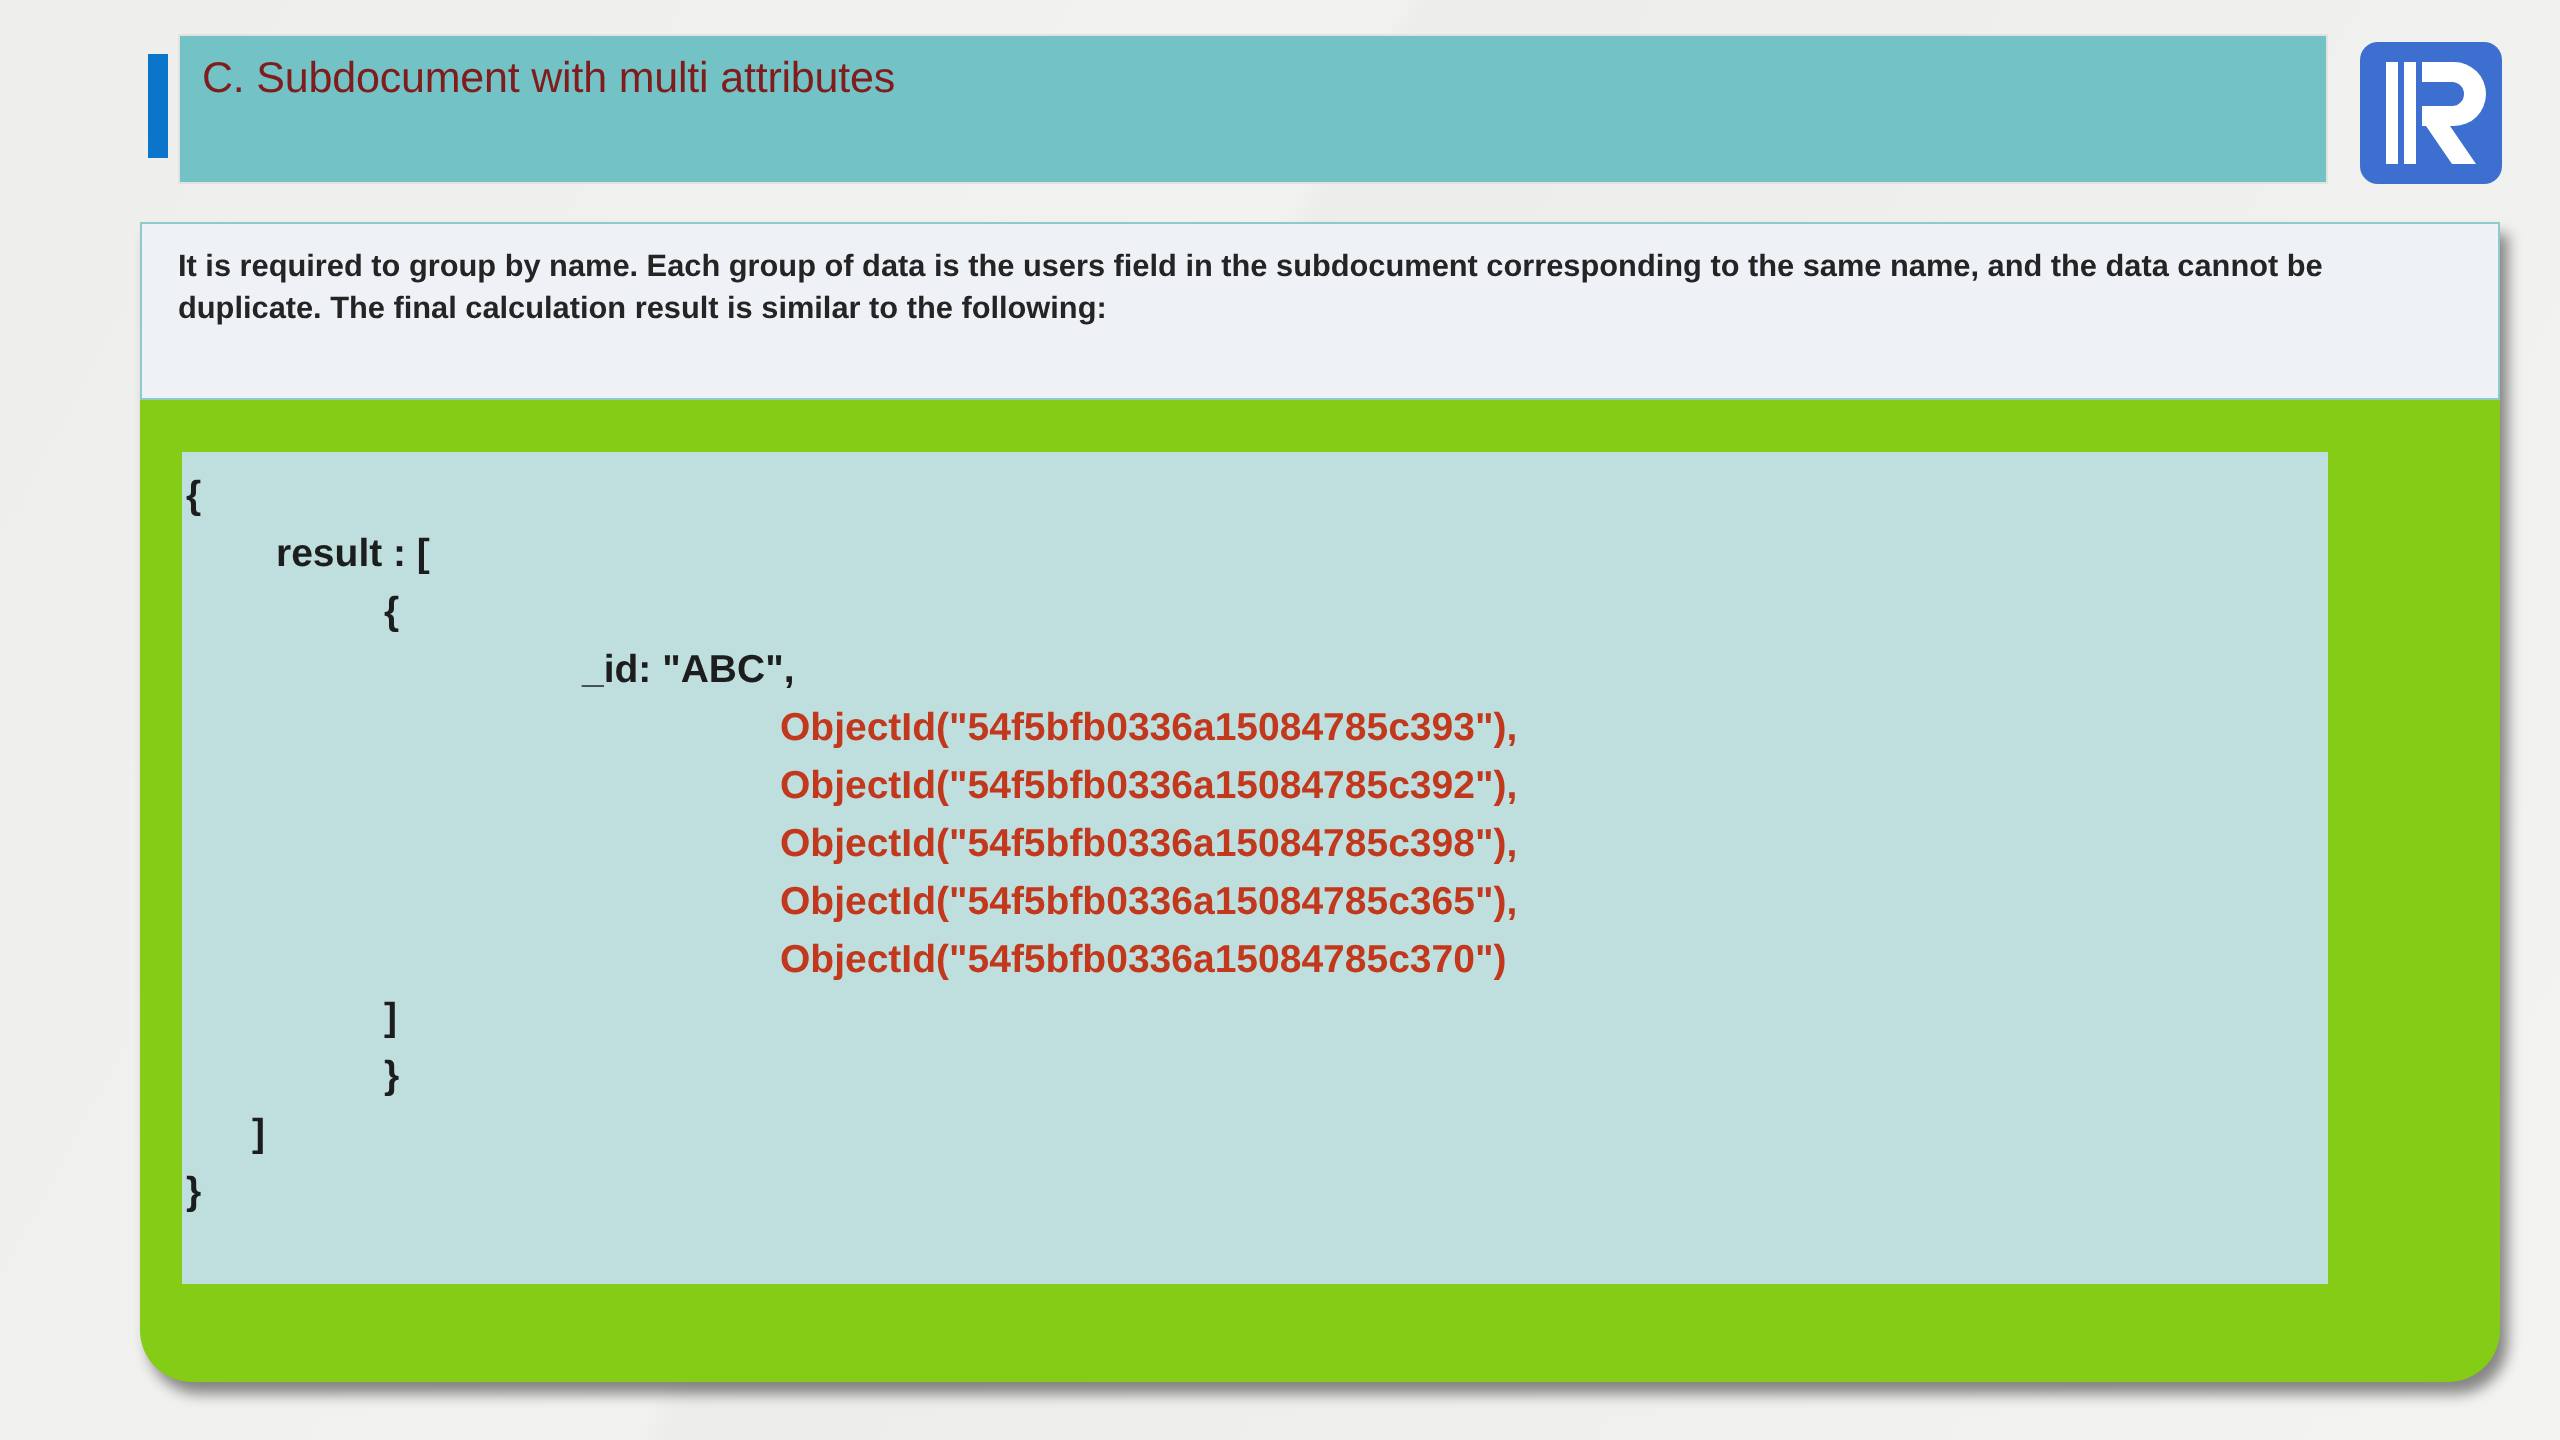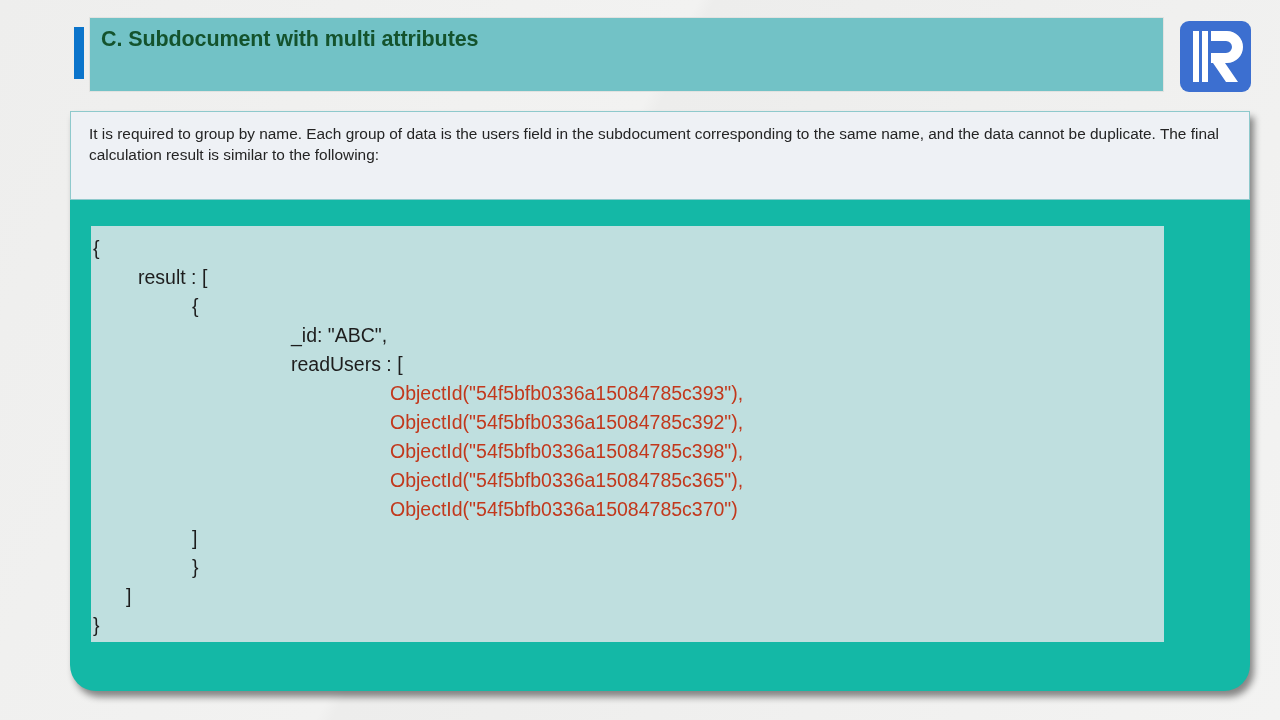--- a/index.html
+++ b/index.html
@@ -46,23 +46,23 @@
     width: 1075px;
     height: 75px;
     background: #72c2c6;
     border: 1px solid #e2e2e0;
     box-sizing: border-box;
   }
   .title-text {
     position: absolute;
     left: 11px;
     top: 9px;
-    color: #14532d;
+    color: #7f1d1d;
     font-size: 21.5px;
-    font-weight: bold;
+    font-weight: normal;
     letter-spacing: -0.1px;
     white-space: nowrap;
   }
   
   .logo {
     position: absolute;
     left: 1180px;
     top: 21px;
     width: 71px;
     height: 71px;
@@ -71,24 +71,25 @@
   }
   .logo svg { display: block; }
 
   
   .main-card {
     position: absolute;
     left: 70px;
     top: 111px;
     width: 1180px;
     height: 580px;
-    background: #14b8a6;
+    background: #84cc16;
     border-bottom-left-radius: 26px;
     border-bottom-right-radius: 26px;
     box-shadow: 4px 6px 7px rgba(0,0,0,0.45);
+    font-weight: bold;
   }
 
   
   .intro-panel {
     position: absolute;
     left: 0; top: 0;
     width: 1180px;
     height: 89px;
     background: #eef1f5;
     border: 1px solid #8ec9cc;
@@ -155,21 +156,20 @@
   <div class="intro-panel">
     <div class="intro-text">It is required to group by name. Each group of data is the users field in the subdocument corresponding to the same name, and the data cannot be duplicate. The final calculation result is similar to the following:</div>
   </div>
 
   <div class="code-block">
 
   <div class="code-line" style="padding-left: 2px;">{</div>
       <div class="code-line" style="padding-left: 47px;">result : [</div>
       <div class="code-line" style="padding-left: 101px;">{</div>
       <div class="code-line" style="padding-left: 200px;">_id: "ABC",</div>
-      <div class="code-line" style="padding-left: 200px;">readUsers : [</div>
       <div class="code-line oid" style="padding-left: 299px;">ObjectId("54f5bfb0336a15084785c393"),</div>
       <div class="code-line oid" style="padding-left: 299px;">ObjectId("54f5bfb0336a15084785c392"),</div>
       <div class="code-line oid" style="padding-left: 299px;">ObjectId("54f5bfb0336a15084785c398"),</div>
       <div class="code-line oid" style="padding-left: 299px;">ObjectId("54f5bfb0336a15084785c365"),</div>
       <div class="code-line oid" style="padding-left: 299px;">ObjectId("54f5bfb0336a15084785c370")</div>
       <div class="code-line" style="padding-left: 101px;">]</div>
       <div class="code-line" style="padding-left: 101px;">}</div>
       <div class="code-line" style="padding-left: 35px;">]</div>
       <div class="code-line" style="padding-left: 2px;">}</div>
     </div>

